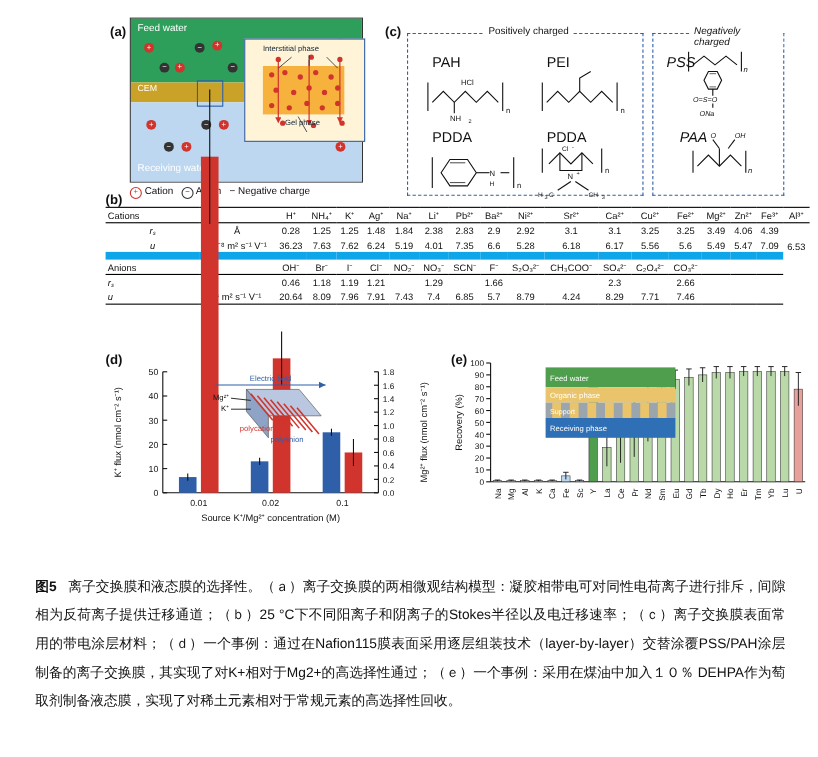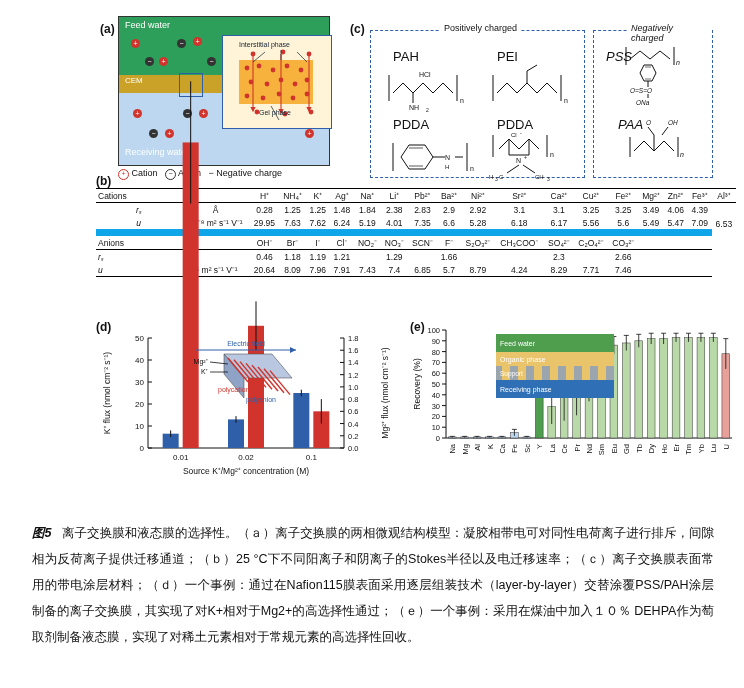--- a/index.html
+++ b/index.html
@@ -51,21 +51,21 @@
   tr.hdr-mid td{border-top:7px solid #0ea5e9;border-bottom:1px solid #000;}
   tr.last td{border-bottom:1px solid #000;}
 
   
   #panel-d{left:96px;top:320px;width:300px;height:160px;}
   
   #panel-e{left:410px;top:320px;width:330px;height:165px;}
 
   
   #caption{position:absolute;left:32px;top:520px;width:682px;font-size:12.5px;line-height:26px;color:#111;text-align:justify;}
-  .capnum{font-weight:bold;font-style:italic;}
+  .capnum{font-weight:bold;}
 </style>
 </head>
 <body>
 
 <div class="fig" id="panel-a">
   <div class="lbl" style="position:absolute;left:0;top:6px;">(a)</div>
   <div class="box">
     <div class="feed"></div>
     <div class="cem"></div>
     <div class="recv"></div>
@@ -285,21 +285,21 @@
           <td>3.25</td>
           <td>3.25</td>
           <td>3.49</td>
           <td>4.06</td>
           <td>4.39</td>
           <td></td>
         </tr>
         <tr class="2">
           <td><i>u</i></td>
           <td>10⁻⁸ m² s⁻¹ V⁻¹</td>
-          <td>29.95</td>
+          <td>36.23</td>
           <td>7.63</td>
           <td>7.62</td>
           <td>6.24</td>
           <td>5.19</td>
           <td>4.01</td>
           <td>7.35</td>
           <td>6.6</td>
           <td>5.28</td>
           <td>6.18</td>
           <td>6.17</td>

